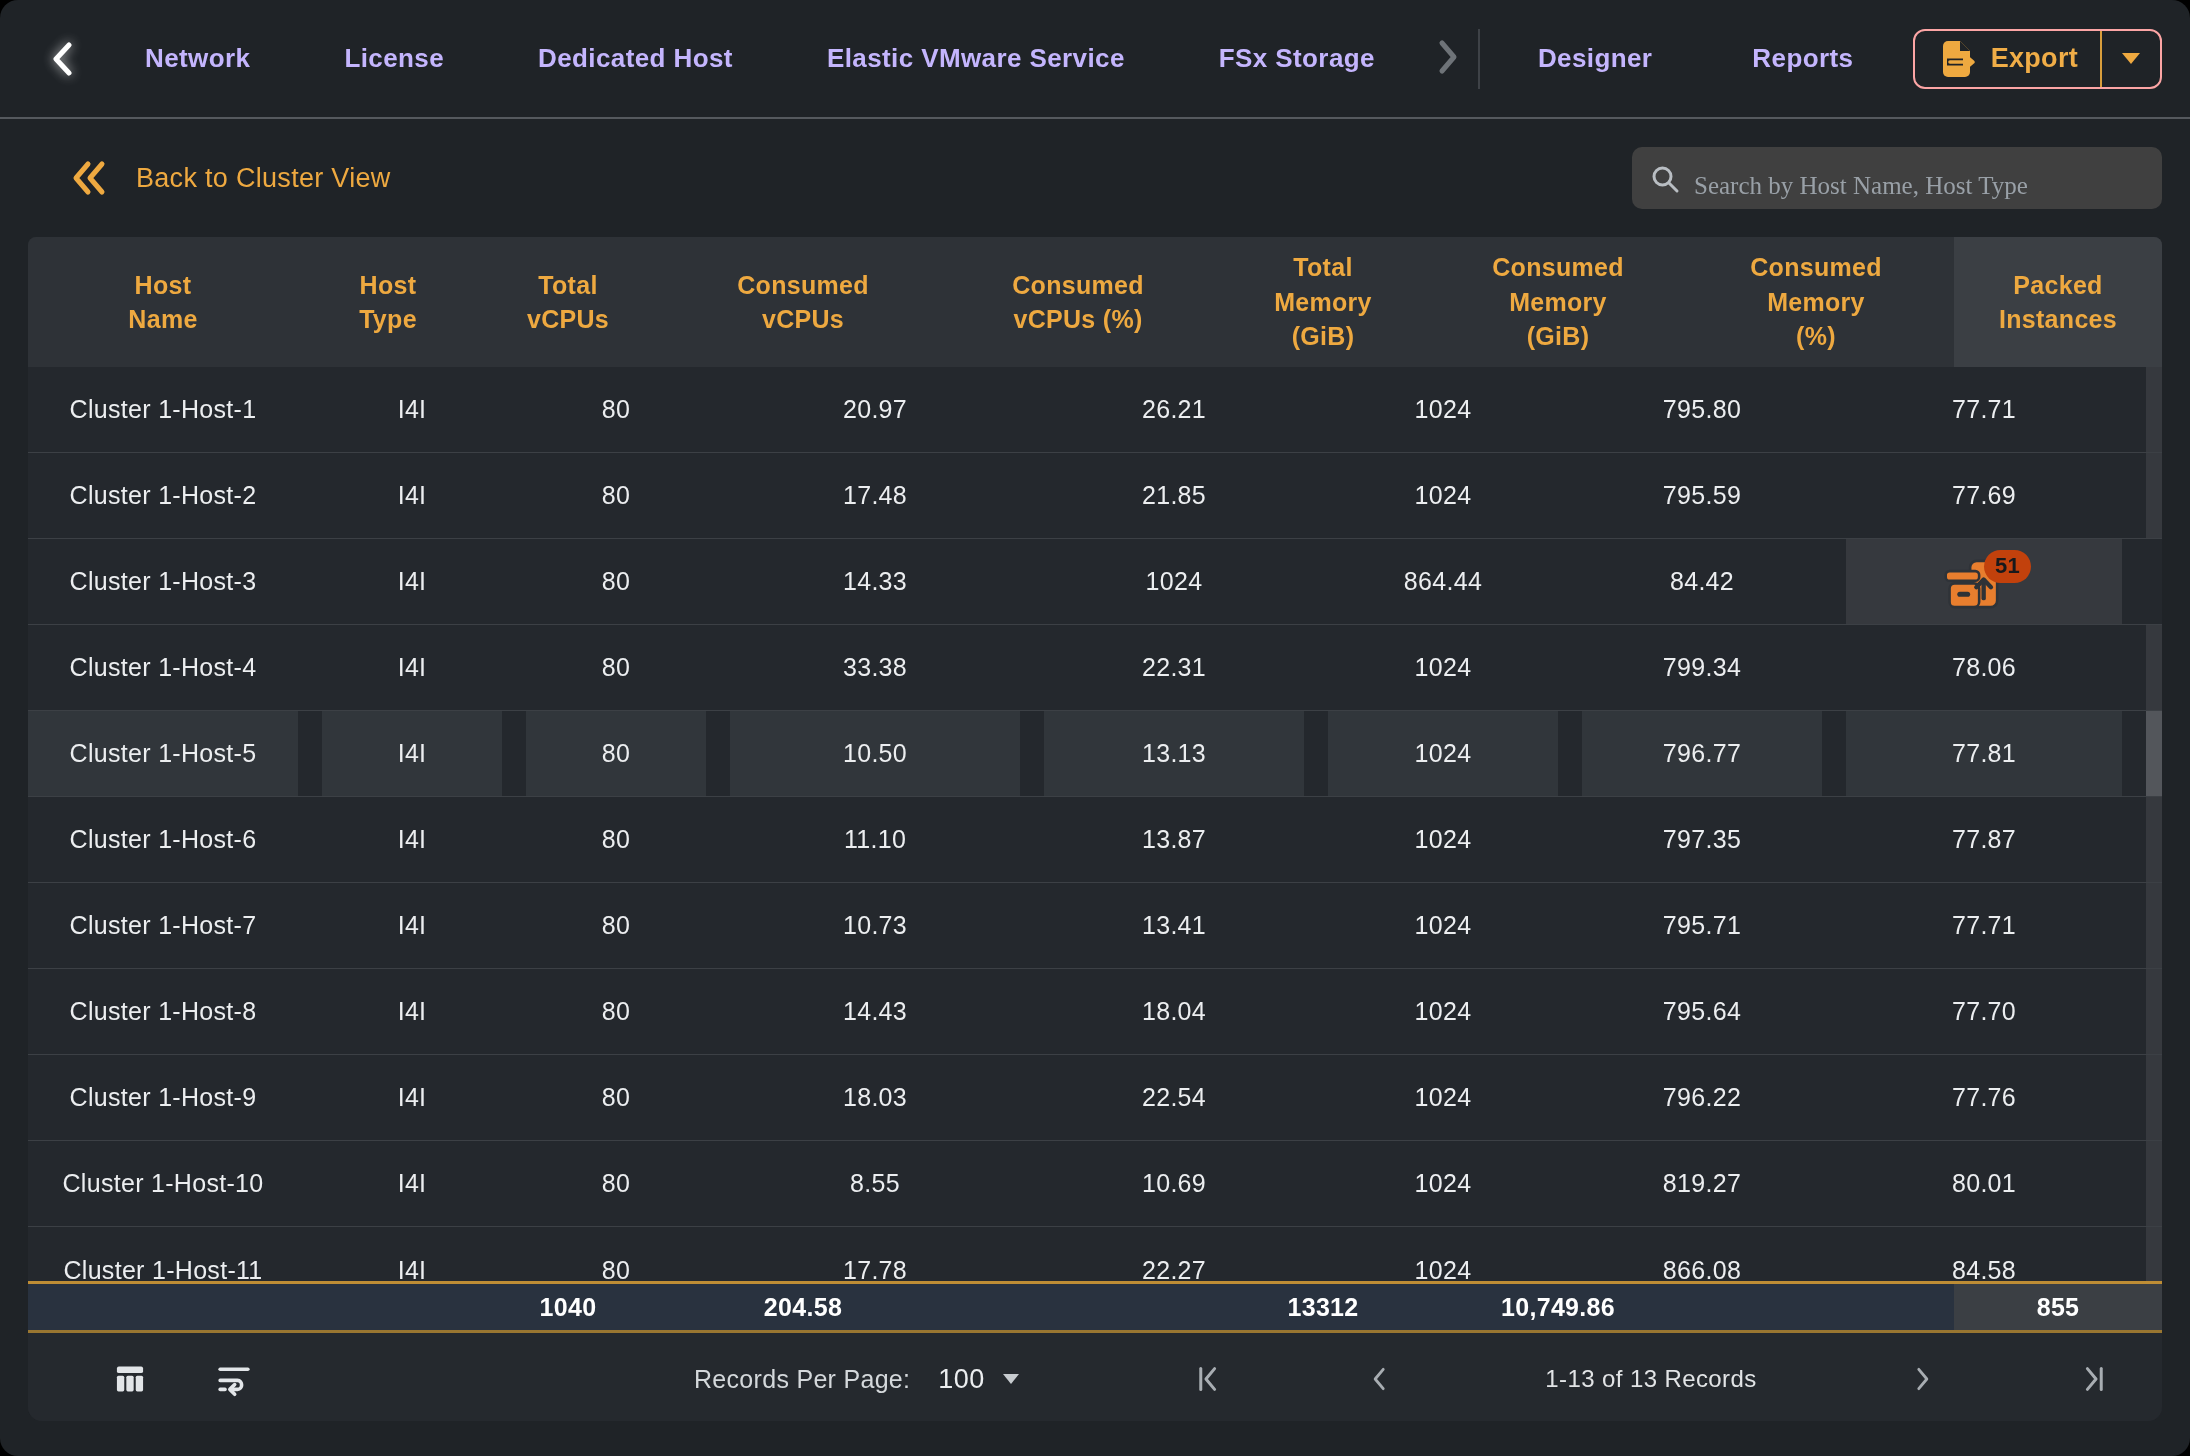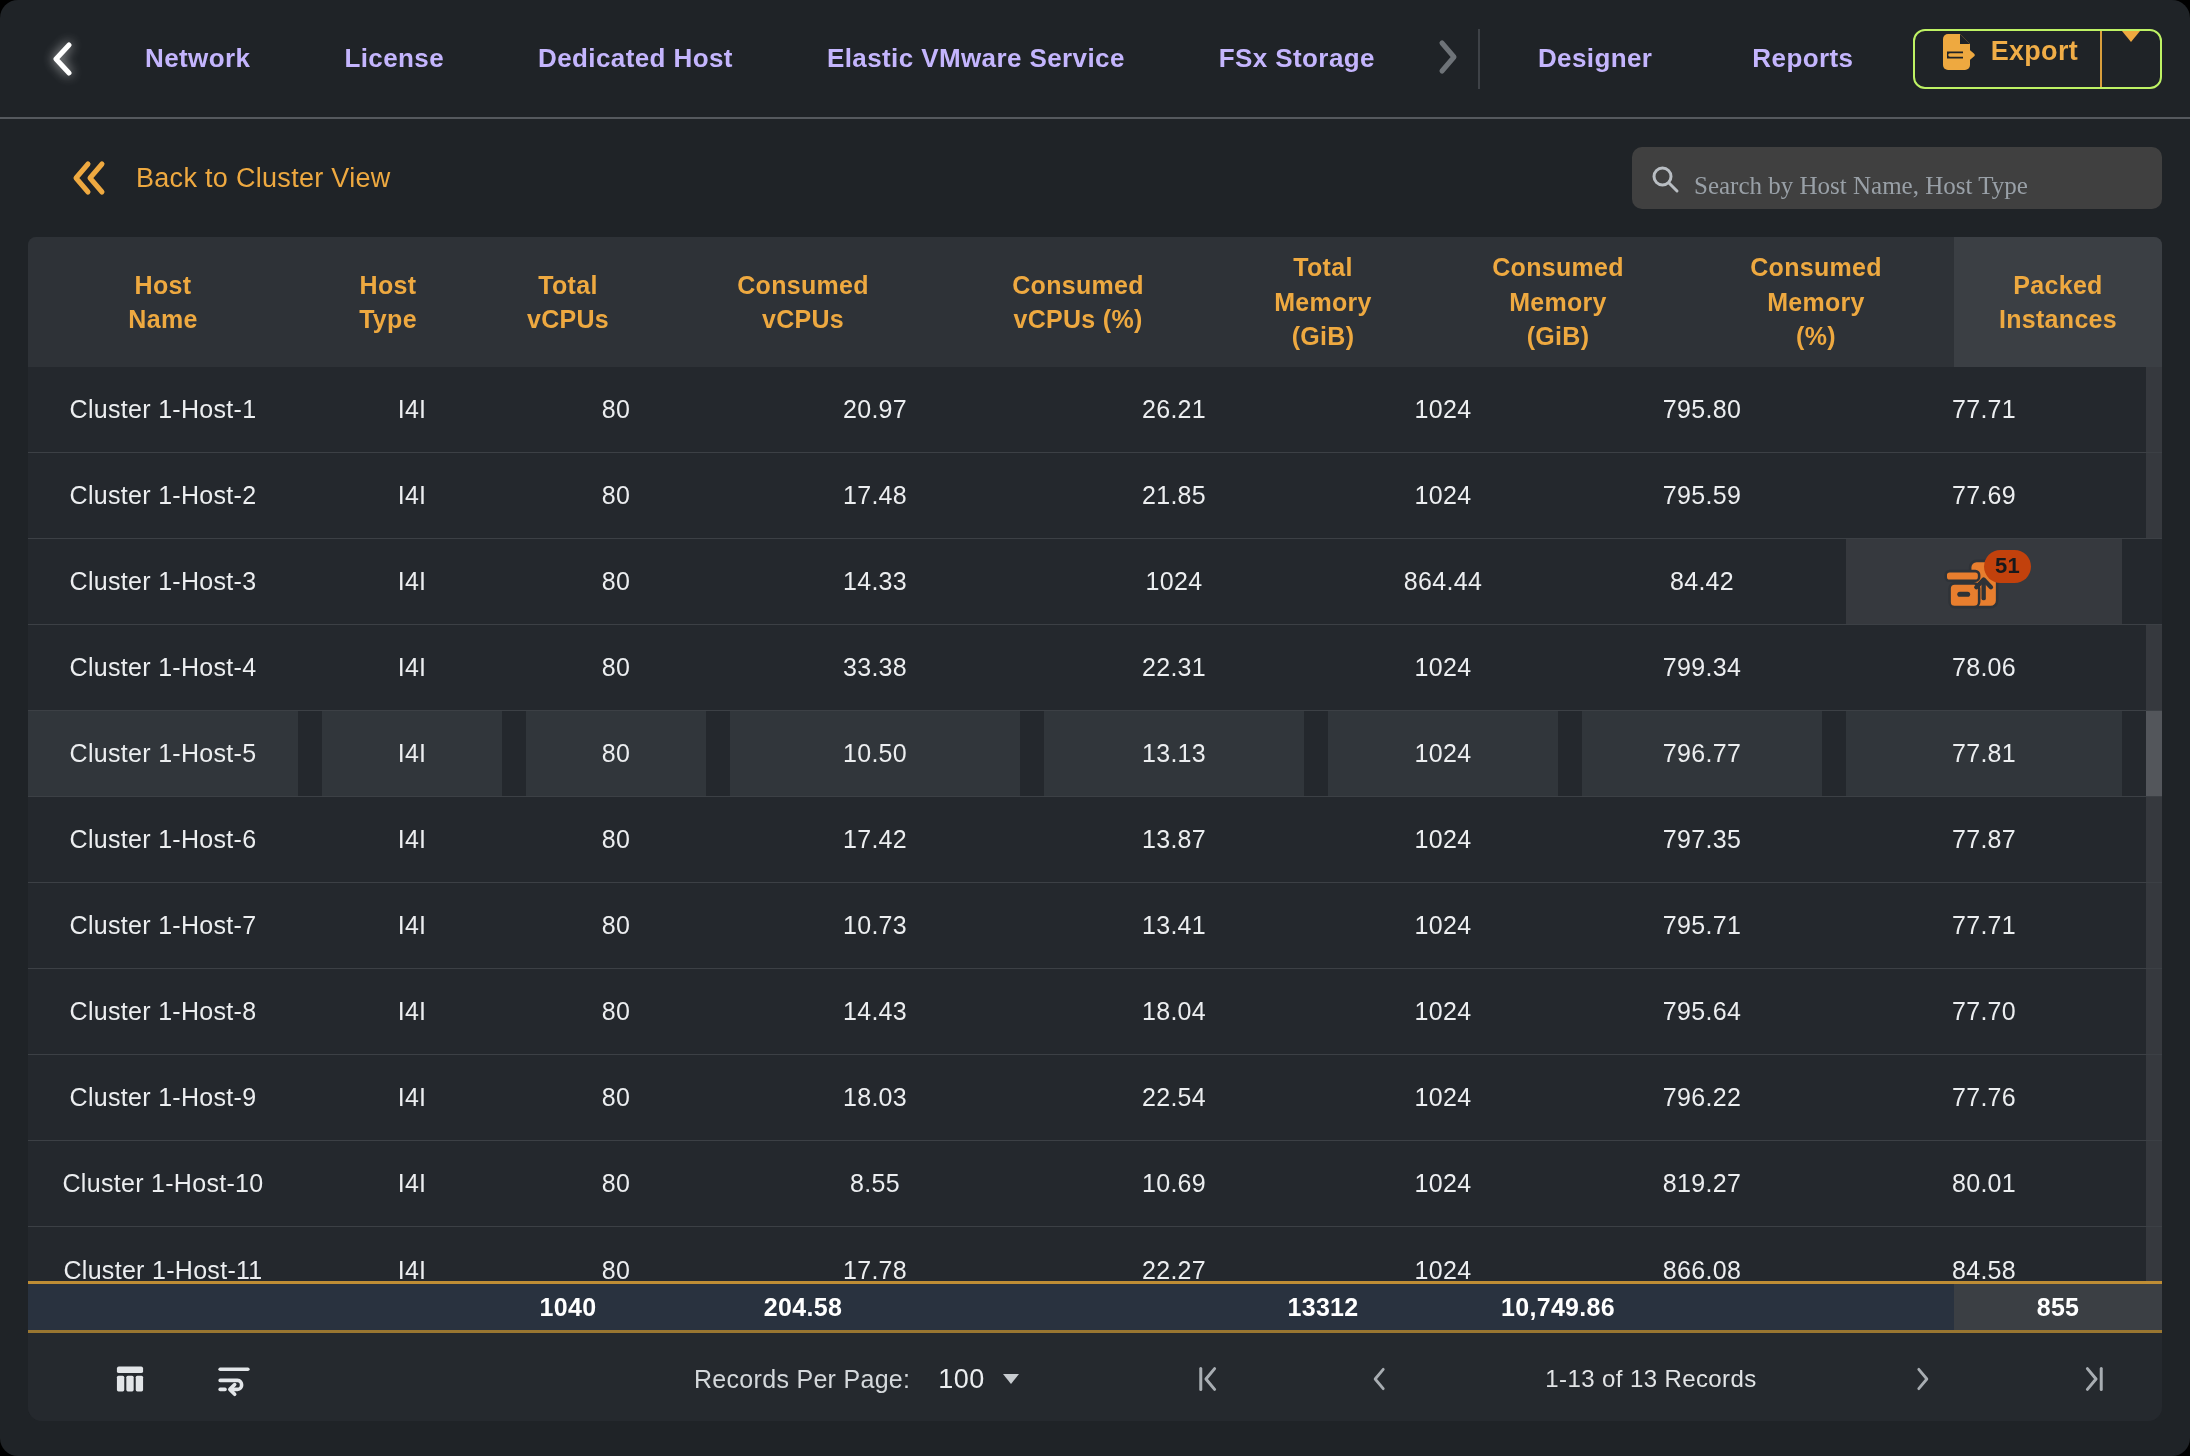--- a/index.html
+++ b/index.html
@@ -8,21 +8,21 @@
 
   .page{position:relative;width:2190px;height:1456px;background:#1F2327;border-radius:18px;overflow:hidden;}
 
   
   .topnav{height:119px;display:flex;align-items:center;border-bottom:2px solid #55595E;padding:0 28px 0 40px;}
   .nav-back{display:flex;align-items:center;justify-content:center;width:44px;height:44px;background:none;border:none;cursor:pointer;margin-right:14px;filter:drop-shadow(0 0 6px rgba(255,255,255,.75));}
   .tab{color:#c4b5fd;font-size:26px;font-weight:600;letter-spacing:.4px;padding:0 47px;background:none;border:none;cursor:pointer;white-space:nowrap;}
   .tab.secondary{padding:0 50px;}
   .nav-scroll{background:none;border:none;padding:0 10px;cursor:pointer;margin-left:4px;}
   .nav-divider{width:2px;height:60px;background:#3E4247;margin:0 8px;}
-  .export-btn{margin-left:auto;display:flex;align-items:flex-start;height:60px;border:2px solid #bef264;border-radius:12px;background:transparent;cursor:pointer;padding:0;overflow:hidden;}
+  .export-btn{margin-left:auto;display:flex;align-items:center;height:60px;border:2px solid #fca5a5;border-radius:12px;background:transparent;cursor:pointer;padding:0;overflow:hidden;}
   .export-main{display:flex;align-items:center;gap:14px;padding:0 22px;}
   .export-label{color:#F0AD47;font-size:27px;font-weight:600;letter-spacing:.3px;}
   .export-sep{width:2px;height:60px;background:#D99E3C;}
   .export-caret{padding:0 20px;display:flex;align-items:center;}
 
   
   .subheader{height:118px;display:flex;align-items:center;padding:0 28px 0 64px;}
   .back-link{display:flex;align-items:center;gap:26px;background:none;border:none;cursor:pointer;}
   .back-label{color:#EEA940;font-size:27px;font-weight:500;letter-spacing:.3px;}
   .searchbox{margin-left:auto;position:relative;width:530px;height:62px;}
@@ -265,21 +265,21 @@
           <path d="M25.8 23.5 L31.5 17.5 L37.2 23.5" fill="none" stroke="#2E3236" stroke-width="3.4" stroke-linecap="round" stroke-linejoin="round"></path>
         </svg>
         <span class="badge">61</span>
       </span>
     </div>
   </div>
         <div class="grid trow">
     <div class="td">Cluster 1-Host-6</div>
     <div class="td">I4I</div>
     <div class="td">80</div>
-    <div class="td">17.42</div>
+    <div class="td">11.10</div>
     <div class="td">13.87</div>
     <div class="td">1024</div>
     <div class="td">797.35</div>
     <div class="td">77.87</div>
     <div class="td pinned">
       <span class="packed-wrap">
         <svg width="62" height="54" viewBox="0 0 48 42">
           <rect x="21" y="3" width="21" height="36" rx="5" fill="#E87E2E" stroke="#2F3338" stroke-width="2"></rect>
           <rect x="2" y="11" width="26" height="7.5" rx="3" fill="#E87E2E" stroke="#2F3338" stroke-width="2"></rect>
           <rect x="5" y="20.5" width="23" height="18.5" rx="4" fill="#E87E2E" stroke="#2F3338" stroke-width="2"></rect>

